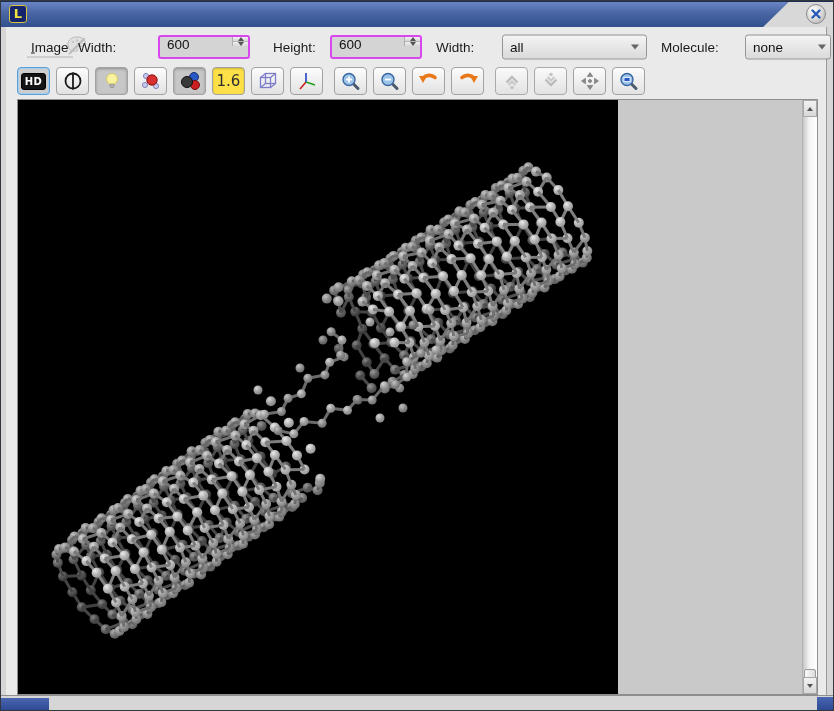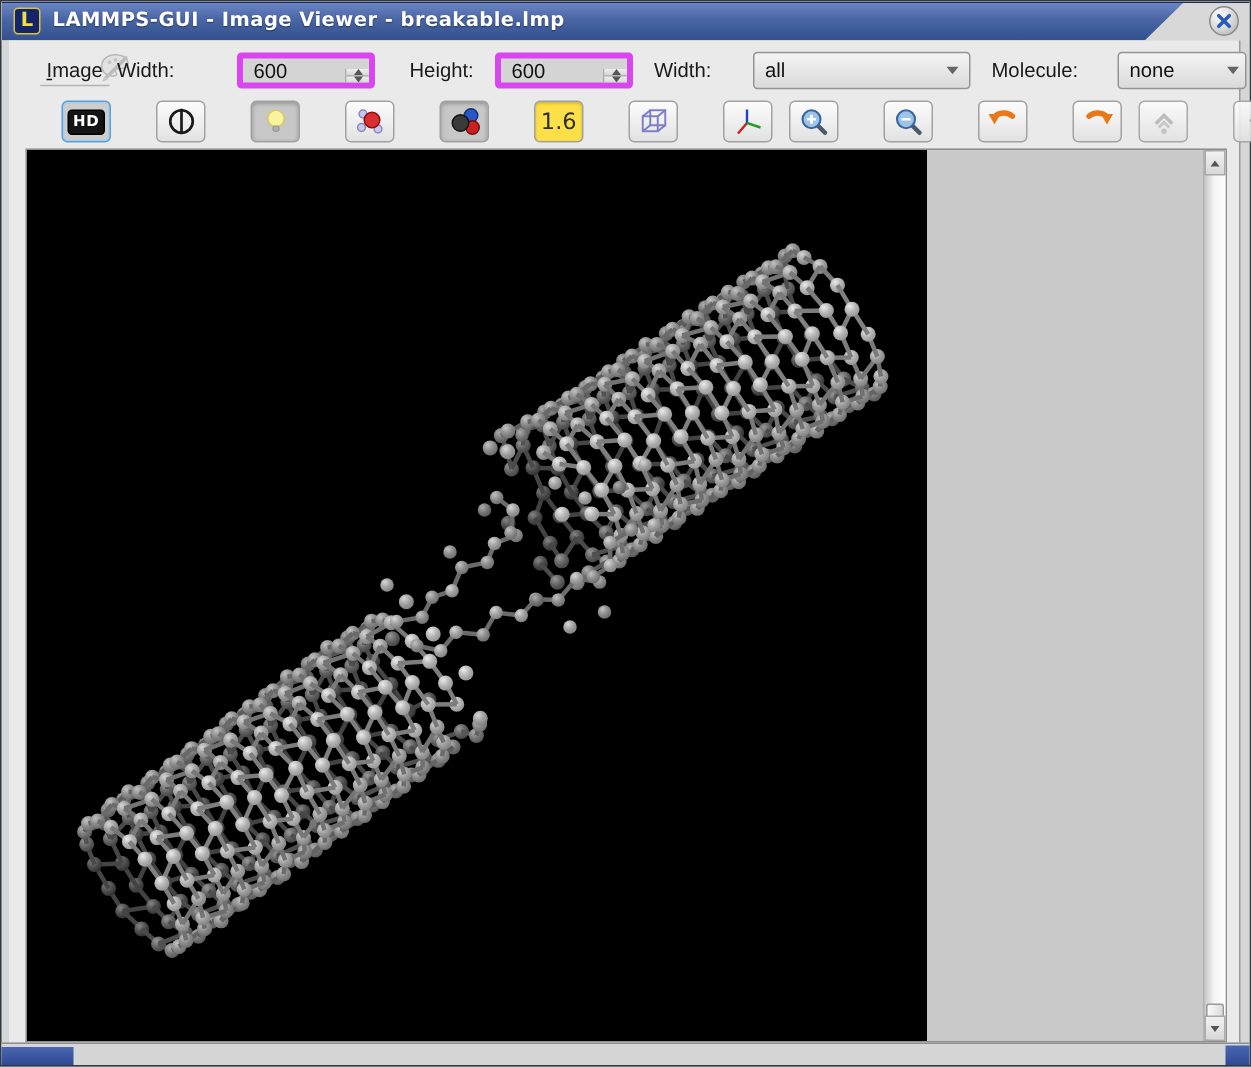--- a/index.html
+++ b/index.html
@@ -24,36 +24,36 @@
   .frame-right{position:absolute;right:1px;top:27px;width:7px;bottom:16px;background:#d6d6d6;border-left:1px solid #9a9a9a;box-sizing:border-box;}
   .bottomstrip{position:absolute;left:1px;right:1px;bottom:1px;height:15px;background:#d6d6d6;border-top:1px solid #8e8e8e;box-sizing:border-box;}
   .corner-blue-left{position:absolute;left:0;bottom:0;width:48px;height:12px;background:linear-gradient(#4a66b0,#2e4a94);}
   .corner-blue-right{position:absolute;right:0;bottom:0;width:16px;height:13px;background:linear-gradient(#4a66b0,#2e4a94);}
   
   .toolbar1{position:absolute;left:6px;top:31px;right:8px;height:32px;}
   .t1item{position:absolute;top:50%;transform:translateY(-50%);}
   .label{font-size:13.5px;color:#1a1a1a;white-space:nowrap;}
   .file-label{display:inline-block;font-size:13.5px;color:#1a1a1a;padding:3px 4px 2px;border-bottom:1px solid #b4b4b4;}
   .file-label::first-letter{text-decoration:underline;}
-  .spin{display:flex;align-items:flex-end;width:92px;height:24px;border:4px solid #d946ef;border-radius:3px;
+  .spin{display:flex;align-items:flex-start;width:92px;height:24px;border:2px solid #d946ef;border-radius:3px;
     background:#d4d4d4;box-sizing:border-box;overflow:hidden;}
   .spinfield{flex:1;min-width:0;border:none;outline:none;background:transparent;
     font:13.5px "Liberation Sans",sans-serif;color:#111;padding:0 0 0 7px;}
   .spinbtns{width:15px;border-left:1px solid #aeaeae;display:flex;flex-direction:column;}
   .spinbtn{flex:1;display:flex;align-items:center;justify-content:center;background:linear-gradient(#efefef,#d8d8d8);}
   .spinbtn + .spinbtn{border-top:1px solid #b4b4b4;}
   .tri-up{width:0;height:0;border-left:3.5px solid transparent;border-right:3.5px solid transparent;border-bottom:4.5px solid #555;}
   .tri-down{width:0;height:0;border-left:3.5px solid transparent;border-right:3.5px solid transparent;border-top:4.5px solid #555;}
   .combo{height:25px;border:1px solid #949494;border-radius:3px;box-sizing:border-box;
     background:linear-gradient(#f4f4f4,#dadada);display:flex;align-items:center;padding:0 7px;font-size:13.5px;color:#111;gap:35px;}
   .combo .arrow{margin-left:auto;width:0;height:0;border-left:4px solid transparent;border-right:4px solid transparent;border-top:5px solid #666;}
   
   .toolbar2{position:absolute;left:17px;top:65px;height:32px;display:flex;align-items:center;gap:6px;}
   .tbtn{width:33px;height:28px;border:1px solid #a2a2a2;border-radius:4px;box-sizing:border-box;
-    background:linear-gradient(#fcfcfc,#e2e2e2);display:flex;align-items:center;justify-content:center;margin-left:24px;}
+    background:linear-gradient(#fcfcfc,#e2e2e2);display:flex;align-items:center;justify-content:center;}
   .tbtn.pressed{background:#c7c7c7;box-shadow:inset 0 1px 3px rgba(0,0,0,.28);}
   .tbtn.checked{background:#cdcdcd;border:1px solid #5a9fd8;box-shadow:inset 0 0 0 1px #a7cdea;}
   .tbtn.sunken{background:#fde047;box-shadow:inset 0 1px 2px rgba(0,0,0,.2);}
   .tbtn.disabled{opacity:.9;}
   .tbtn.gap{margin-left:5px;}
   .hd-chip{background:#141414;color:#fff;font:bold 10px "DejaVu Sans",sans-serif;
     padding:2px 3px;border-radius:3px;letter-spacing:.5px;border:1px solid #000;}
   .zoomtext{font:15px "DejaVu Sans",sans-serif;color:#2f2f2f;}
   
   .viewport{position:absolute;left:17px;top:99px;width:801px;height:596px;border:1px solid #8f8f8f;
@@ -68,21 +68,20 @@
     background:linear-gradient(90deg,#fafafa,#dcdcdc);box-sizing:border-box;}
 </style>
 </head>
 <body>
 
 <div class="window">
 
   <div class="titlebar">
     <div class="blue"></div>
     <div class="title-icon">L</div>
-    <div class="title-text">LAMMPS-GUI - Image Viewer - breakable.lmp</div>
     <div class="close-btn">
       <svg width="12" height="12" viewBox="0 0 12 12">
         <line x1="2.5" y1="2.5" x2="9.5" y2="9.5" stroke="#2a5bb8" stroke-width="2.4" stroke-linecap="round"></line>
         <line x1="9.5" y1="2.5" x2="2.5" y2="9.5" stroke="#2a5bb8" stroke-width="2.4" stroke-linecap="round"></line>
       </svg>
     </div>
   </div>
 
   <div class="content-bg"></div>
   <div class="frame-right"></div>

